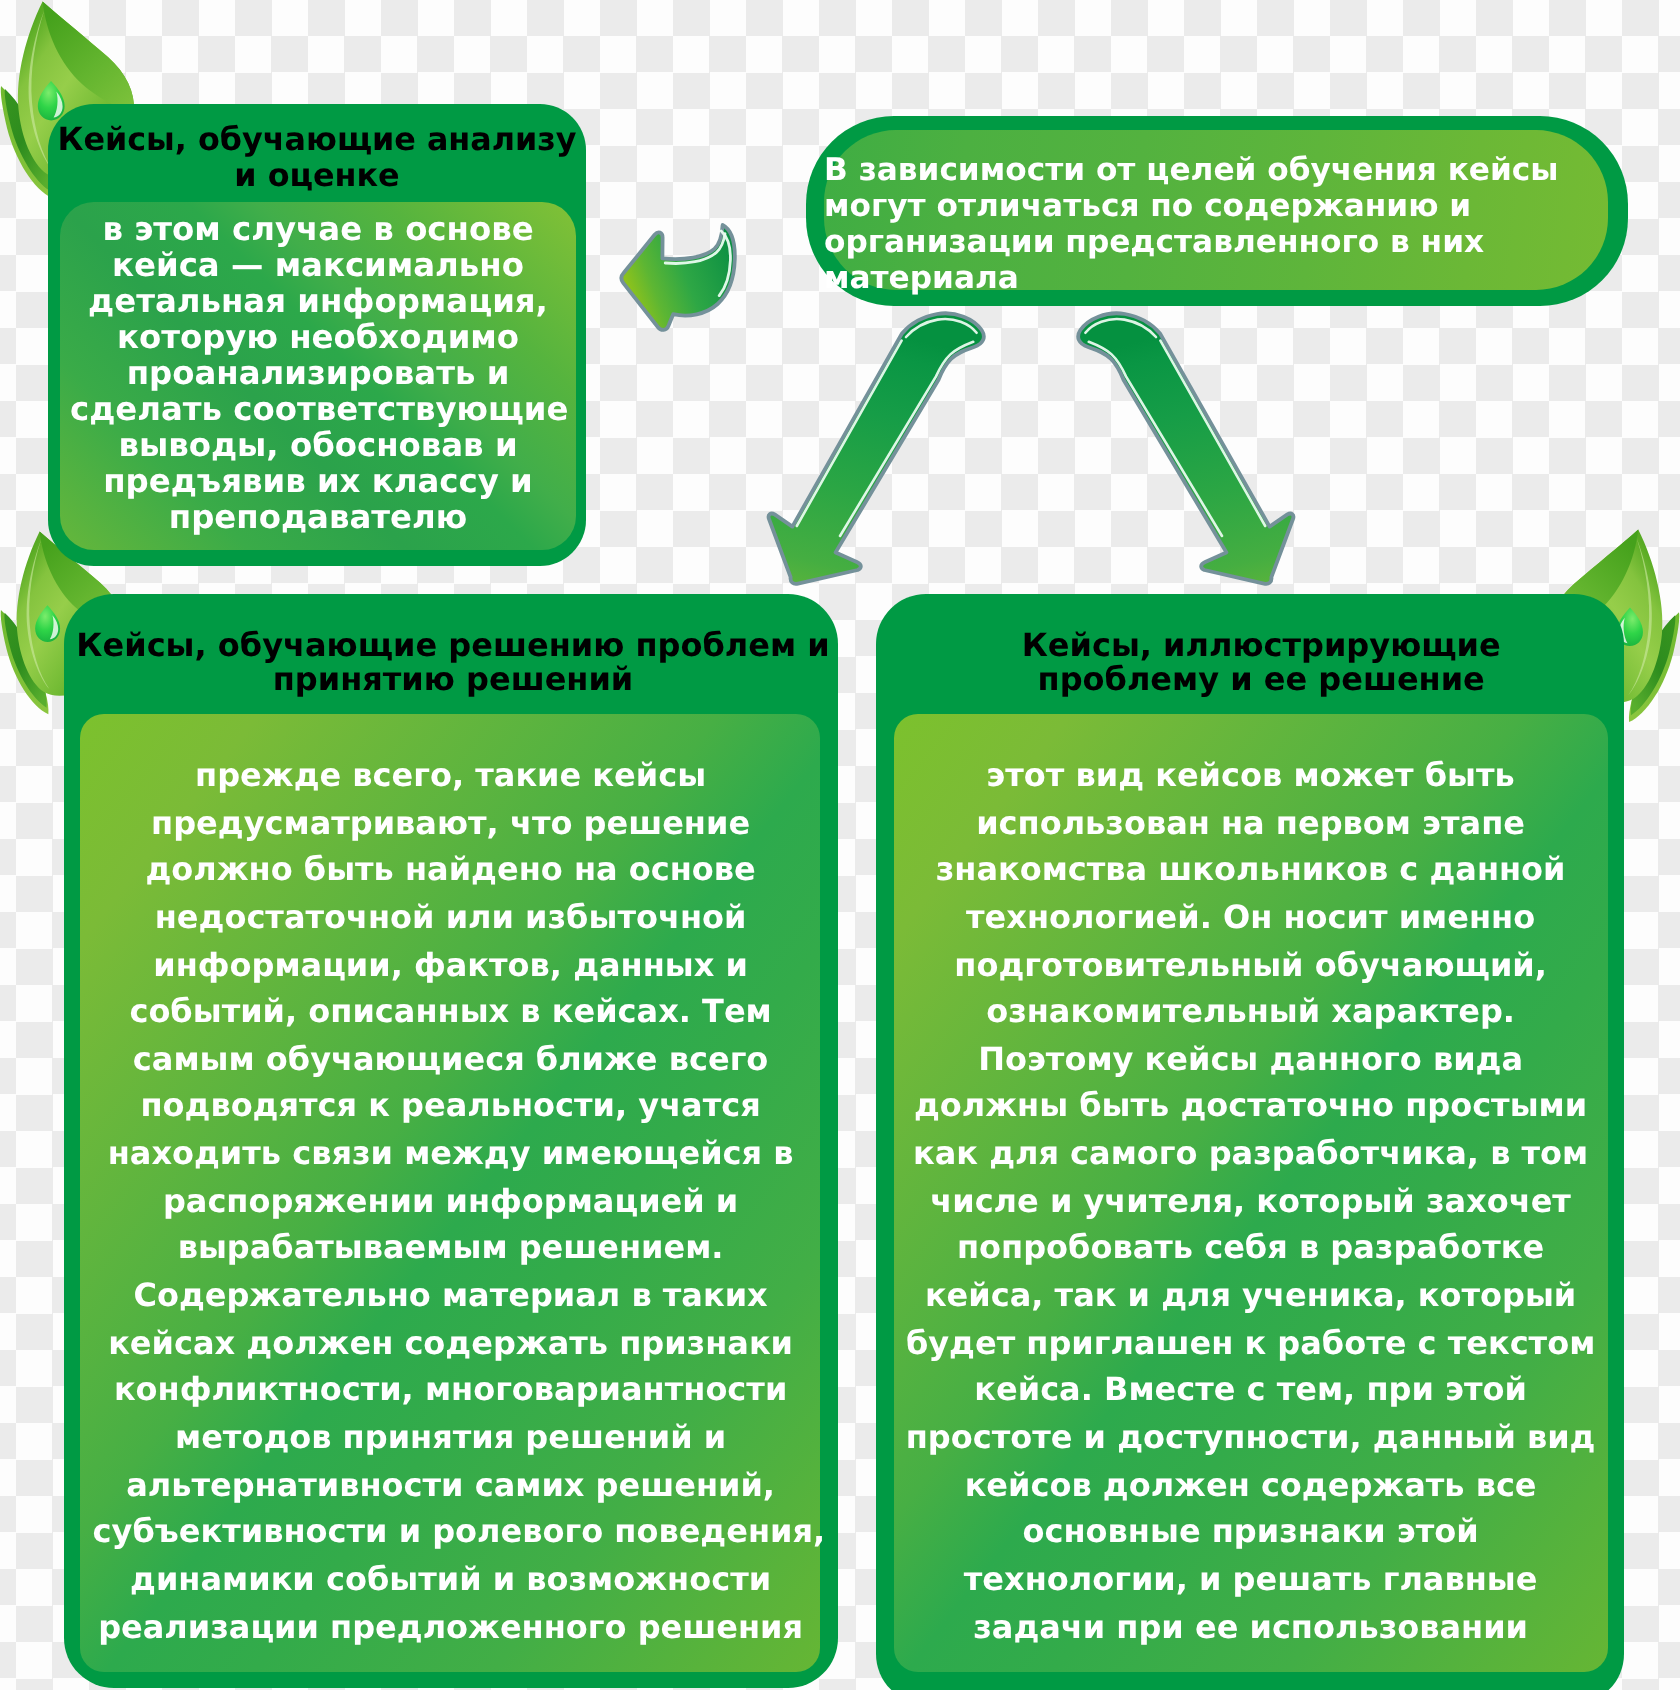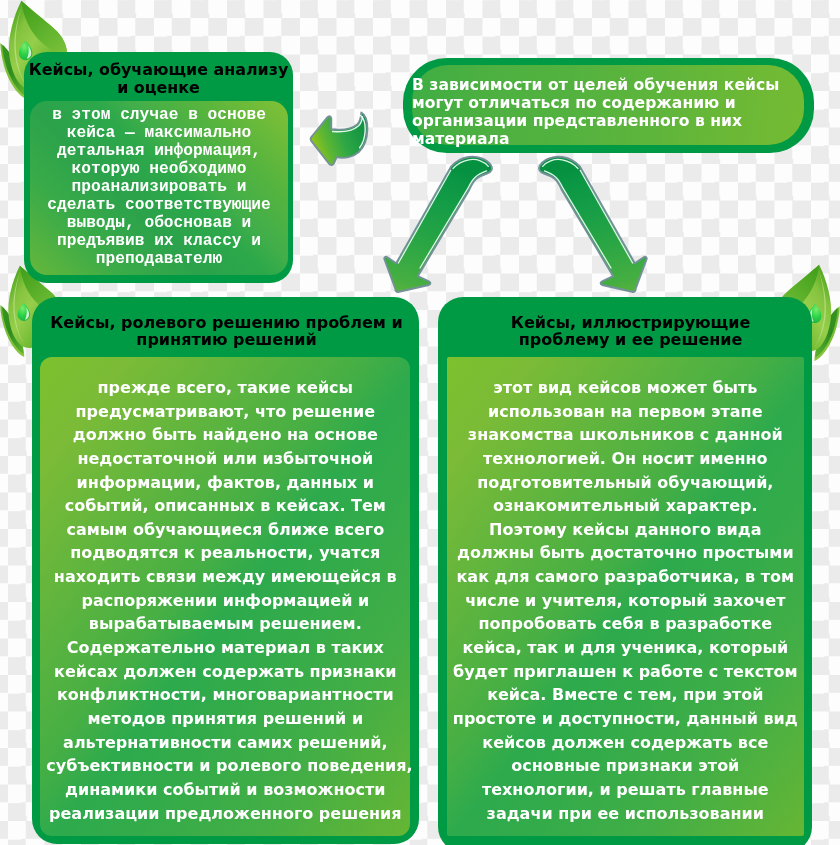--- a/index.html
+++ b/index.html
@@ -22,21 +22,21 @@
     color:#000000;font-weight:bold;white-space:pre;}
   .card .body{white-space:pre;}
 
   
   #cardTL{left:24px;top:52px;width:269px;height:231px;background:#009A44;
     border-radius:23px;}
   #cardTL .title{left:0;top:9.2px;width:269px;font-size:15.9px;line-height:18.3px;}
   #cardTL .inner{left:6px;top:49px;width:258px;height:174px;border-radius:17px;
     background:linear-gradient(45deg,#66B73B 0%,#3AAB48 22%,#2BA24B 40%,#2CA84A 55%,#41AE4A 63%,#56B43E 78%,#82C136 100%);
     padding:5px 5px 0 5px;color:#ffffff;font-weight:bold;font-size:16.2px;
-    line-height:18.0px;text-align:center;font-family:Liberation Mono, monospace;}
+    line-height:18.0px;text-align:center;}
 
   
   #cardTR{left:403px;top:57.7px;width:410.5px;height:95.3px;background:#009A44;
     border-radius:44px;}
   #cardTR .inner{left:9px;top:7.5px;width:392px;height:80.2px;border-radius:36px;
     background:linear-gradient(97deg,#3FAD43 0%,#4CB041 18%,#53B23F 40%,#5EB53B 62%,#6BB836 82%,#75BB33 100%);
     color:#ffffff;font-weight:bold;font-size:15.6px;line-height:18.1px;
     text-align:left;padding-top:10.8px;}
 
   
@@ -45,21 +45,21 @@
   #cardBL .title{left:1.5px;top:17px;width:387px;font-size:16.0px;line-height:17.4px;}
   #cardBL .inner{left:8.8px;top:60.4px;width:370px;height:479px;border-radius:12px;
     background:linear-gradient(128deg,#7CC12D 0%,#7BBB37 12%,#47AF44 43%,#2DAA4D 52%,#33AB4A 62%,#42AE46 78%,#66B634 100%);
     color:#ffffff;font-weight:bold;font-size:16px;line-height:23.65px;
     text-align:center;padding:18.5px 6px 0 6px;}
 
   
   #cardBR{left:438px;top:297px;width:374px;height:555px;background:#009A44;
     border-radius:25px;}
   #cardBR .title{left:5.6px;top:17px;width:374px;font-size:16.0px;line-height:17.4px;}
-  #cardBR .inner{left:8.8px;top:60.4px;width:357px;height:479px;border-radius:2px;
+  #cardBR .inner{left:8.8px;top:60.4px;width:357px;height:479px;border-radius:12px;
     background:linear-gradient(128deg,#7CC12D 0%,#7BBB37 12%,#47AF44 43%,#2DAA4D 52%,#33AB4A 62%,#42AE46 78%,#66B634 100%);
     color:#ffffff;font-weight:bold;font-size:16px;line-height:23.65px;
     text-align:center;padding:18.5px 6px 0 6px;}
 
   .deco{position:absolute;left:0;top:0;width:840px;height:845px;pointer-events:none;}
   #decoBack{z-index:0;}
   #decoFront{z-index:5;}
   .card{z-index:3;}
 </style>
 </head>
@@ -133,21 +133,21 @@
   </div>
 
   <div class="card" id="cardTR">
     <div class="inner body">В зависимости от целей обучения кейсы
 могут отличаться по содержанию и
 организации представленного в них
 материала</div>
   </div>
 
   <div class="card" id="cardBL">
-    <div class="title">Кейсы, ролевого решению проблем и
+    <div class="title">Кейсы, обучающие решению проблем и
 принятию решений</div>
     <div class="inner body">прежде всего, такие кейсы
 предусматривают, что решение
 должно быть найдено на основе
 недостаточной или избыточной
 информации, фактов, данных и
 событий, описанных в кейсах. Тем
 самым обучающиеся ближе всего
 подводятся к реальности, учатся
 находить связи между имеющейся в

